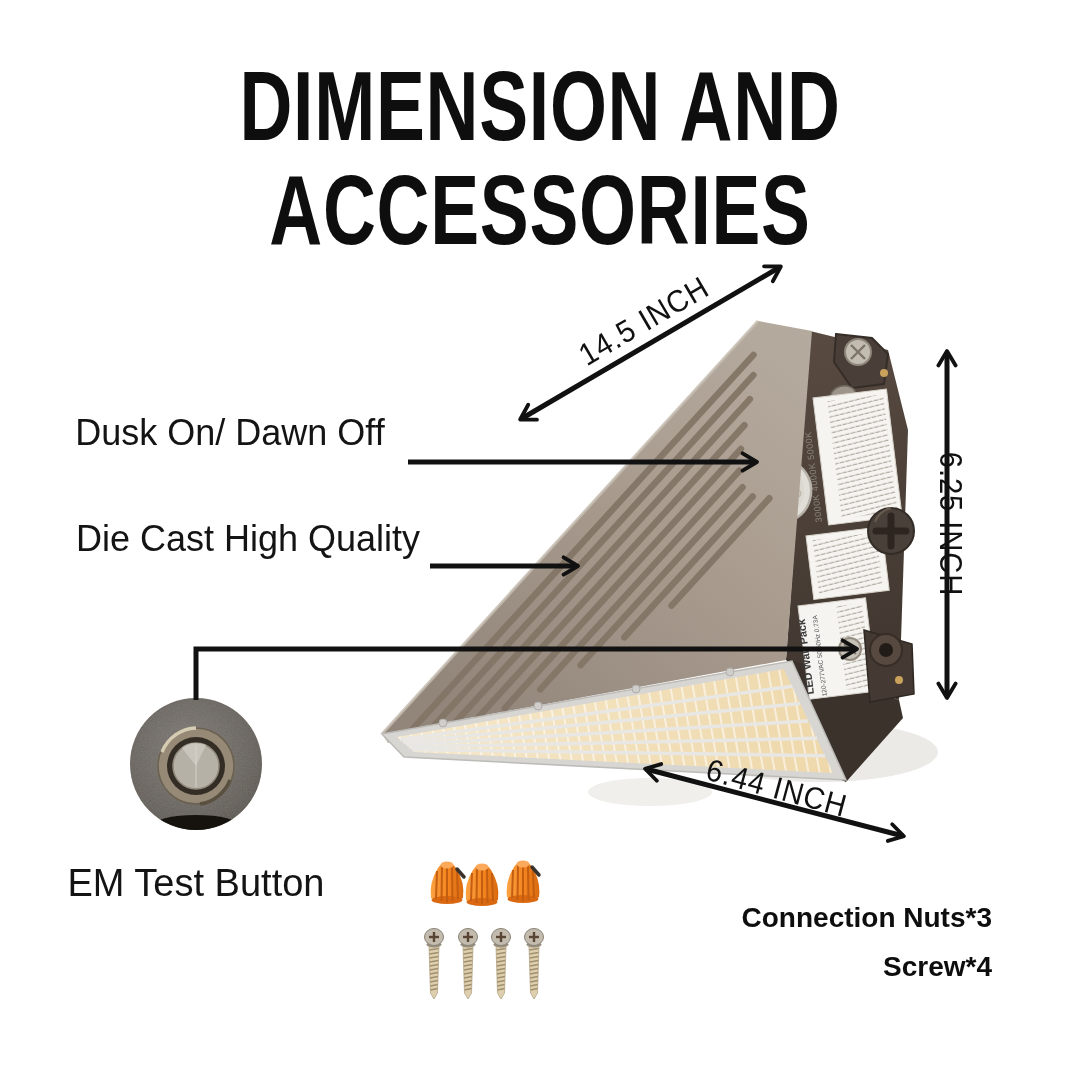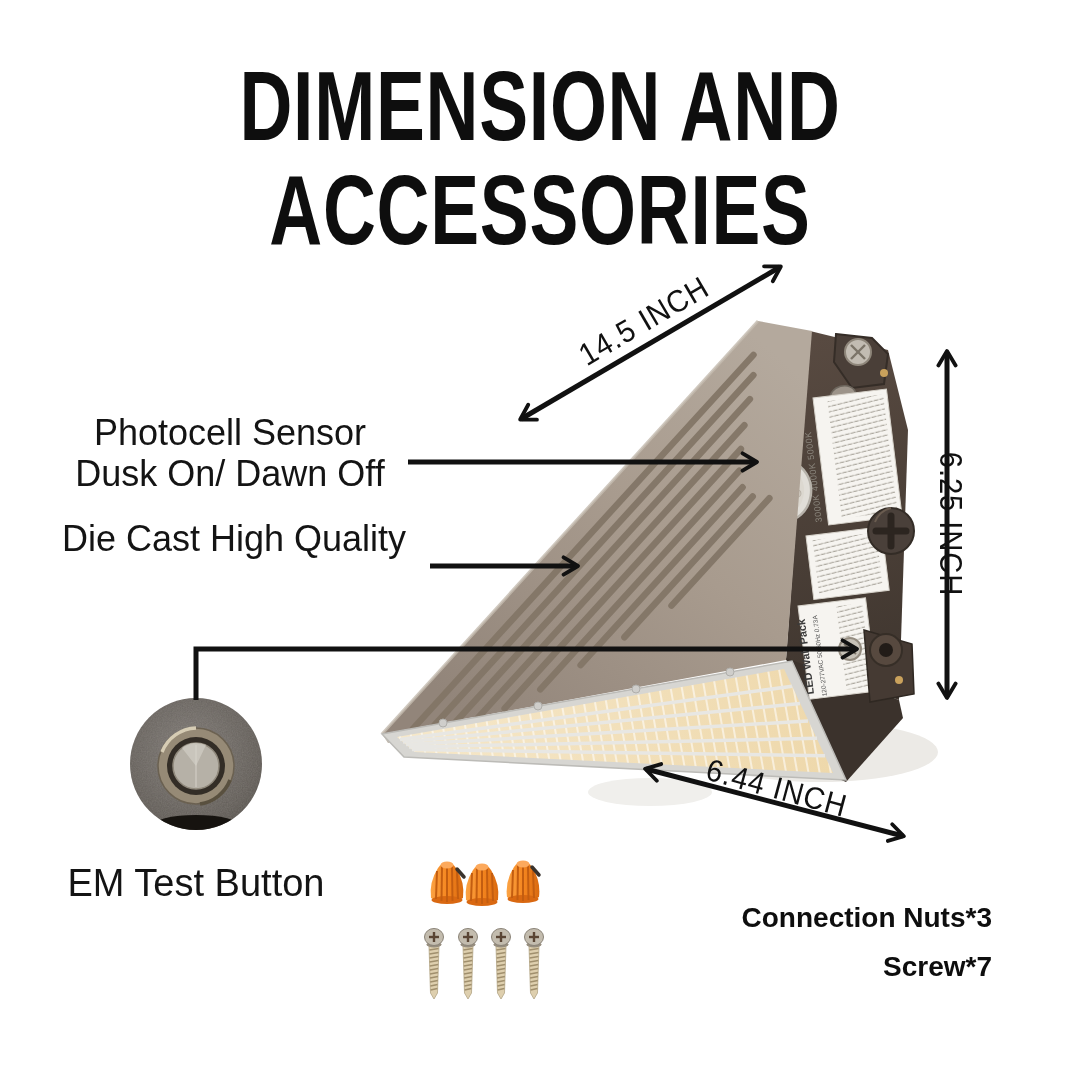--- a/index.html
+++ b/index.html
@@ -321,28 +321,27 @@
       <line x1="430" y1="566" x2="577" y2="566" marker-end="url(#arrow)"></line>
       <polyline points="196,700 196,649 856,649" marker-end="url(#arrow)"></polyline>
     </g>
 
     <text class="dim-text" text-anchor="middle" transform="translate(649 330) rotate(-30.3) scale(0.94 1)">14.5 INCH</text>
     <text class="dim-text" text-anchor="middle" transform="translate(940 524) rotate(90) scale(0.94 1)">6.25 INCH</text>
     <text class="dim-text" text-anchor="middle" transform="translate(774 798) rotate(15.2) scale(0.94 1)">6.44 INCH</text>
   </svg>
 
   <div class="abs callout" style="left:30px;top:412px;width:400px">
-    <div>Photocell Sensor</div>
     <div>Dusk On/ Dawn Off</div>
   </div>
 
-  <div class="abs callout" style="left:34px;top:518px;width:400px">
+  <div class="abs callout" style="left:48px;top:518px;width:400px">
     <div>Die Cast High Quality</div>
   </div>
 
   <div class="abs em-label">EM Test Button</div>
 
   <div class="abs acc-label">
     <div>Connection Nuts*3</div>
-    <div>Screw*7</div>
+    <div>Screw*4</div>
   </div>
 
 </div>
 
 </body></html>

